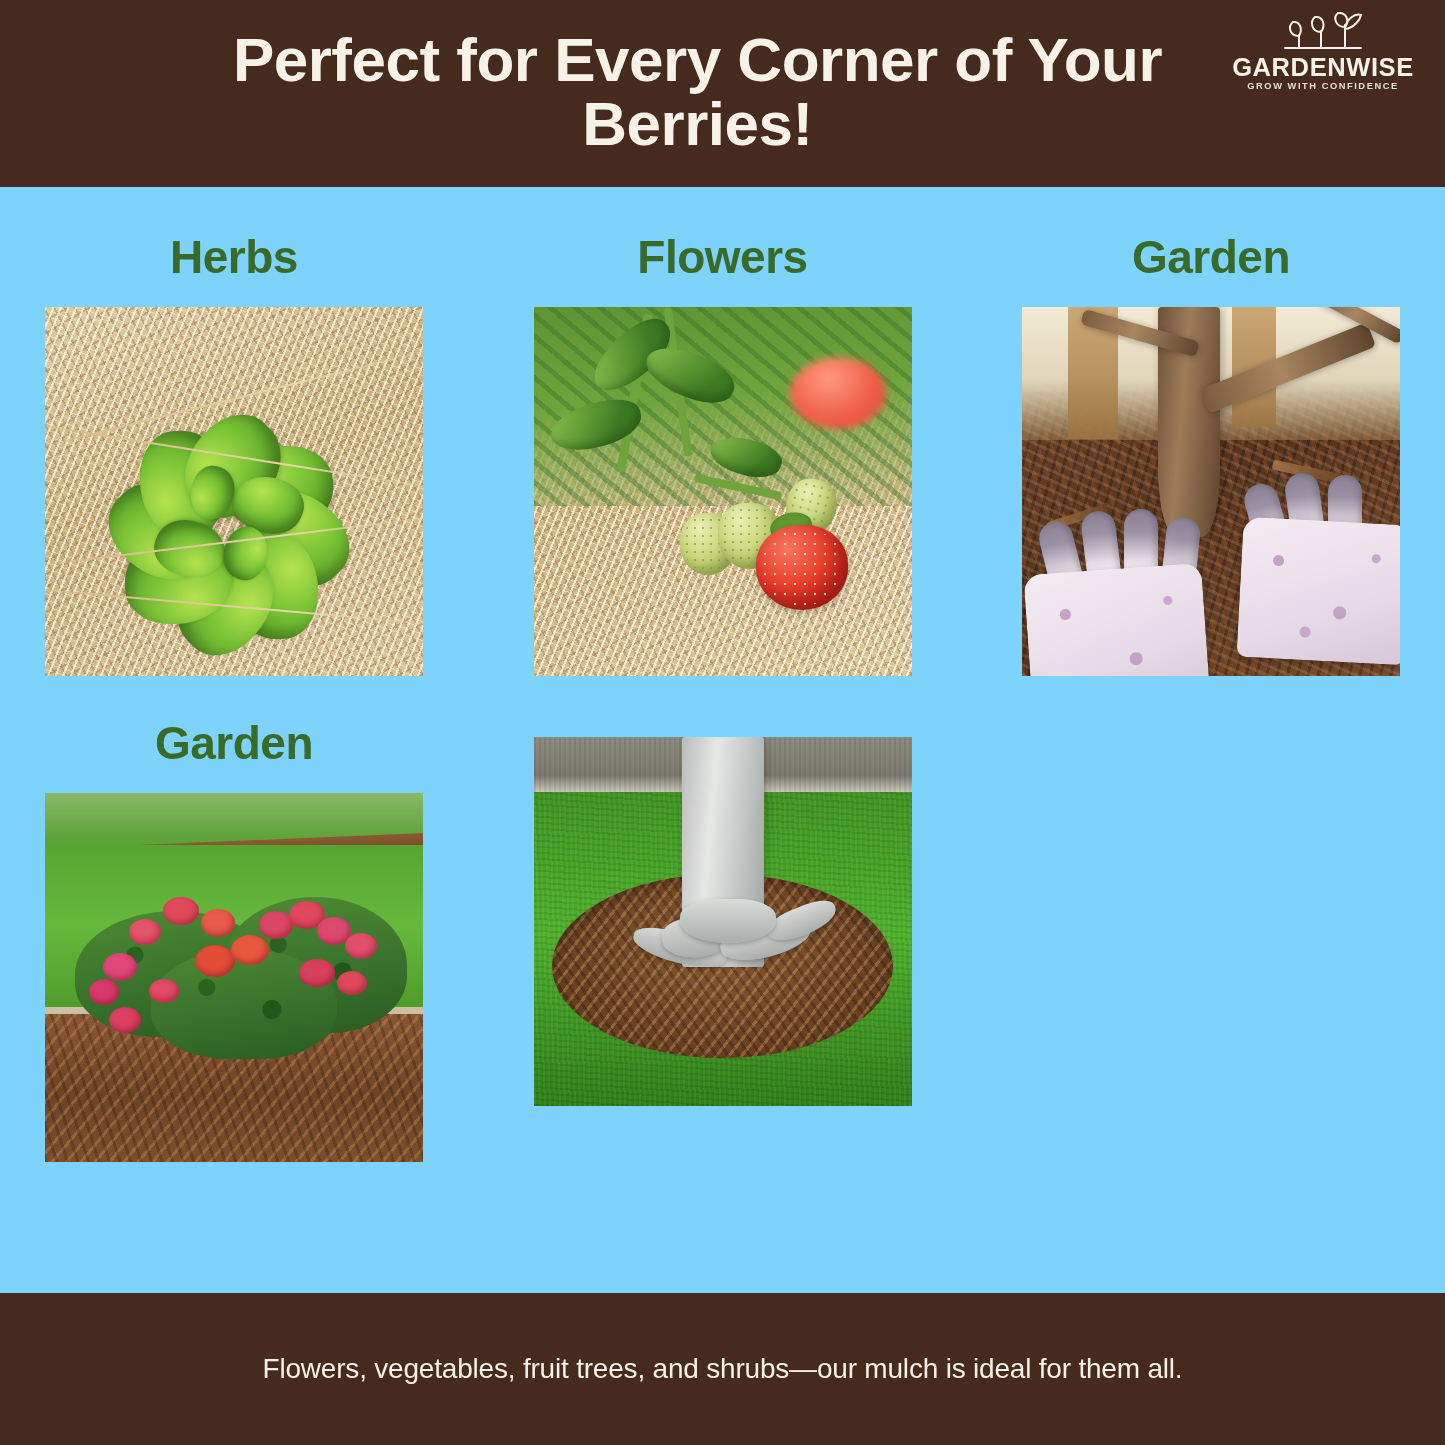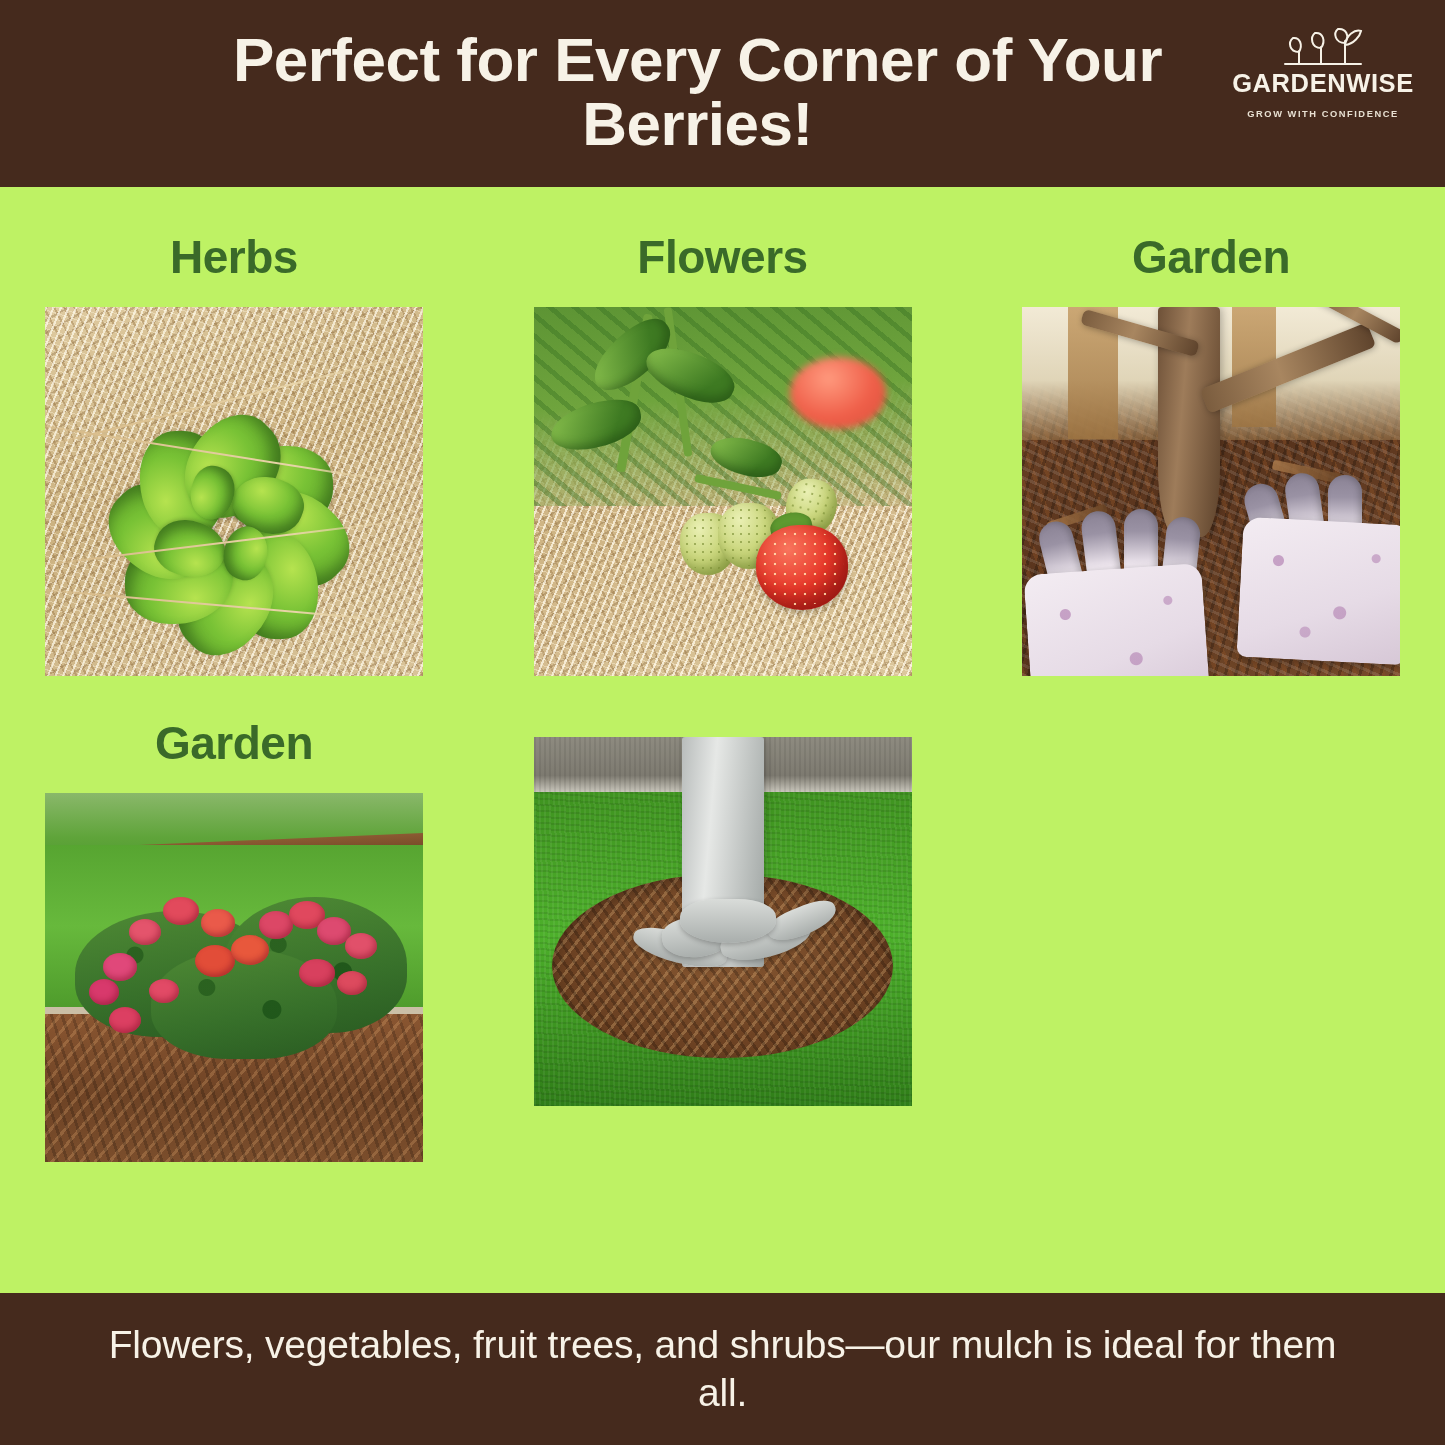--- a/index.html
+++ b/index.html
@@ -43,21 +43,21 @@
     line-height: 1.03;
     font-weight: 700;
     letter-spacing: -0.5px;
     padding-right: 50px;
     padding-bottom: 4px;
   }
 
   .brand-logo {
     position: absolute;
     right: 22px;
-    top: 24px;
+    top: 8px;
     width: 200px;
     display: flex;
     flex-direction: column;
     align-items: center;
   }
 
   .brand-mark {
     width: 96px;
     height: 46px;
     display: block;
@@ -71,30 +71,30 @@
     line-height: 1;
     margin-top: 1px;
     white-space: nowrap;
   }
 
   .brand-tagline {
     color: #e8e0d2;
     font-size: 9.3px;
     font-weight: 700;
     letter-spacing: 1.55px;
-    margin-top: 12px;
+    margin-top: 0;
     white-space: nowrap;
   }
 
   
   .main {
     flex: 1 1 auto;
     position: relative;
     padding: 0 45px;
-    background: #bef264;
+    background: #7dd3fc;
   }
 
   .grid {
     display: grid;
     grid-template-columns: repeat(3, 378px);
     justify-content: space-between;
     row-gap: 44px;
     padding-top: 47px;
   }
 
@@ -394,21 +394,21 @@
     display: flex;
     align-items: center;
     justify-content: center;
     flex: none;
   }
 
   .footer-text {
     width: 1280px;
     text-align: center;
     color: #f7f2e7;
-    font-size: 39px;
+    font-size: 28px;
     line-height: 1.24;
     font-weight: 400;
     letter-spacing: -0.2px;
   }
 </style>
 </head>
 <body>
 
 <div class="page">
 

